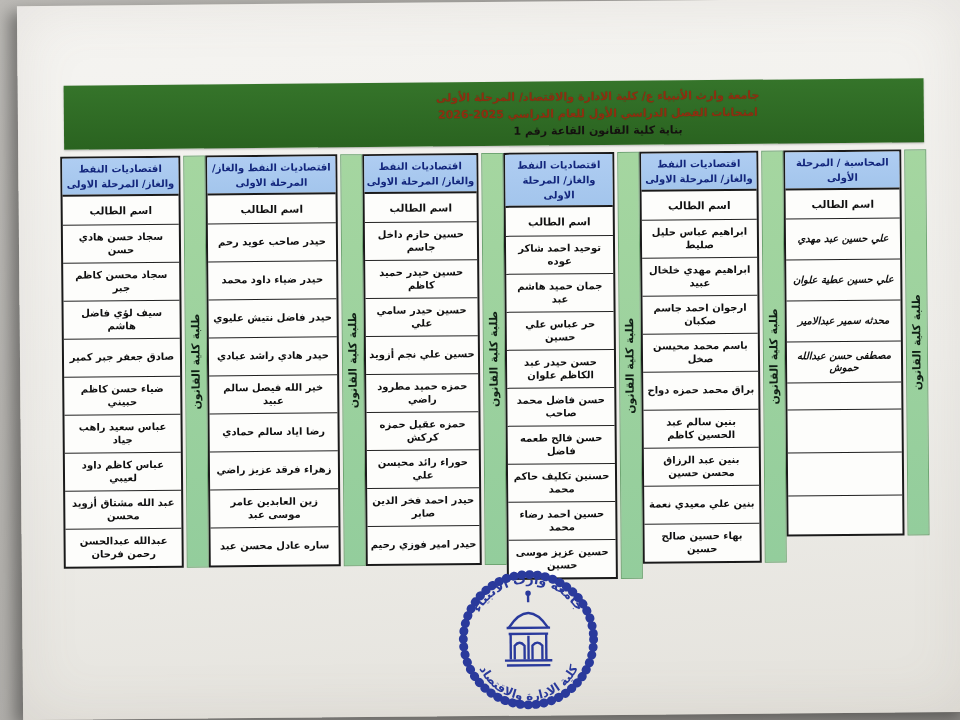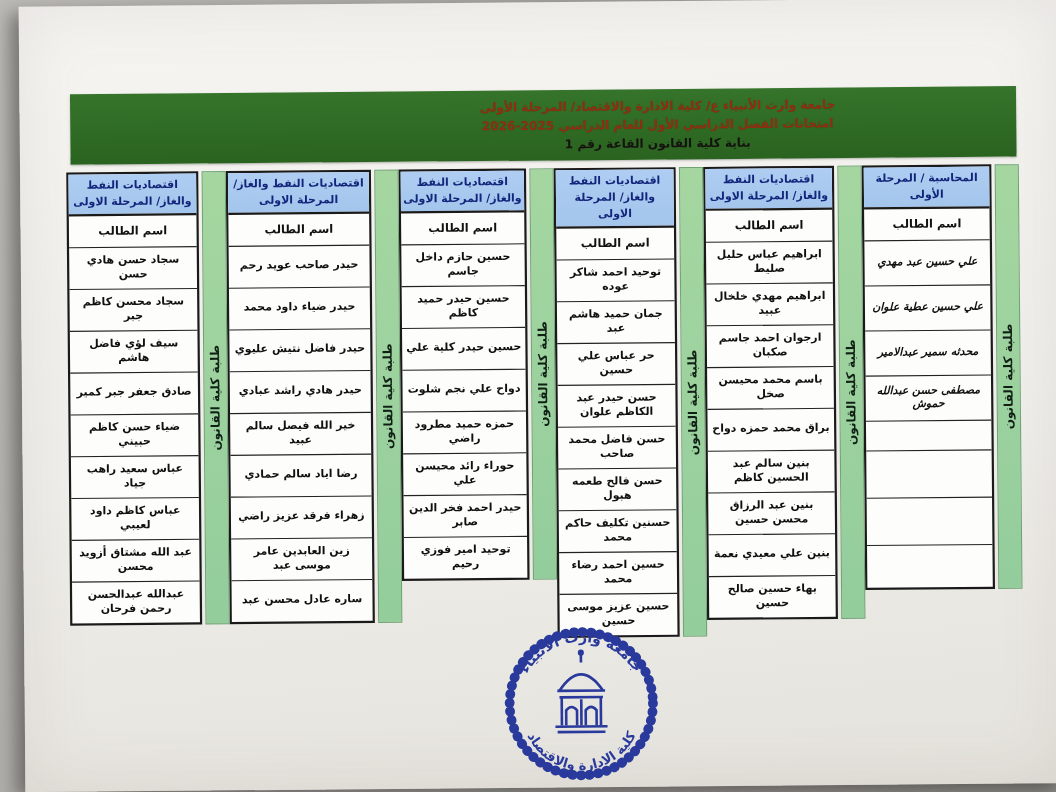--- a/index.html
+++ b/index.html
@@ -132,42 +132,43 @@
       <span class="strip-label">طلبة كلية القانون</span>
     </div>
     <div class="tbl">
       <div class="hdr">اقتصاديات النفط والغاز/ المرحلة الاولى</div>
       <div class="sub">اسم الطالب</div>
     <div class="row">توحيد احمد شاكر عوده</div>
           <div class="row">جمان حميد هاشم عبد</div>
           <div class="row">حر عباس علي حسين</div>
           <div class="row">حسن حيدر عبد الكاظم علوان</div>
           <div class="row">حسن فاضل محمد صاحب</div>
-          <div class="row">حسن فالح طعمه هبول</div>
+          <div class="row">حسن فالح طعمه فاضل</div>
           <div class="row">حسنين تكليف حاكم محمد</div>
           <div class="row">حسين احمد رضاء محمد</div>
           <div class="row">حسين عزيز موسى حسين</div>
         </div>
   </div>
 
   <div class="group group-3">
     <div class="strip">
       <span class="strip-label">طلبة كلية القانون</span>
     </div>
     <div class="tbl">
       <div class="hdr">اقتصاديات النفط والغاز/ المرحلة الاولى</div>
       <div class="sub">اسم الطالب</div>
     <div class="row">حسين حازم داخل جاسم</div>
           <div class="row">حسين حيدر حميد كاظم</div>
-          <div class="row">حسين حيدر كلية علي</div>
-          <div class="row">دواح علي نجم شلوت</div>
+          <div class="row">حسين حيدر سامي علي</div>
+          <div class="row">حسين علي نجم أزويد</div>
           <div class="row">حمزه حميد مطرود راضي</div>
+          <div class="row">حمزه عقيل حمزه كركش</div>
           <div class="row">حوراء رائد محيسن علي</div>
           <div class="row">حيدر احمد فخر الدين صابر</div>
-          <div class="row">توحيد امير فوزي رحيم</div>
+          <div class="row">حيدر امير فوزي رحيم</div>
         </div>
   </div>
 
   <div class="group group-4">
     <div class="strip">
       <span class="strip-label">طلبة كلية القانون</span>
     </div>
     <div class="tbl">
       <div class="hdr">اقتصاديات النفط والغاز/ المرحلة الاولى</div>
       <div class="sub">اسم الطالب</div>

